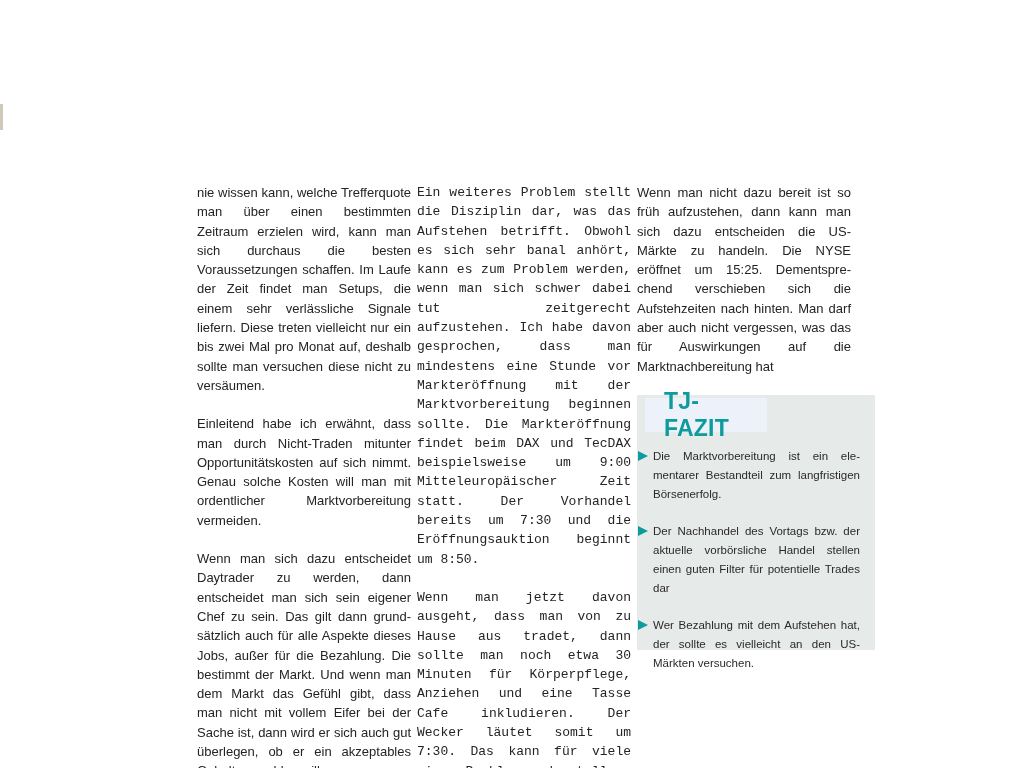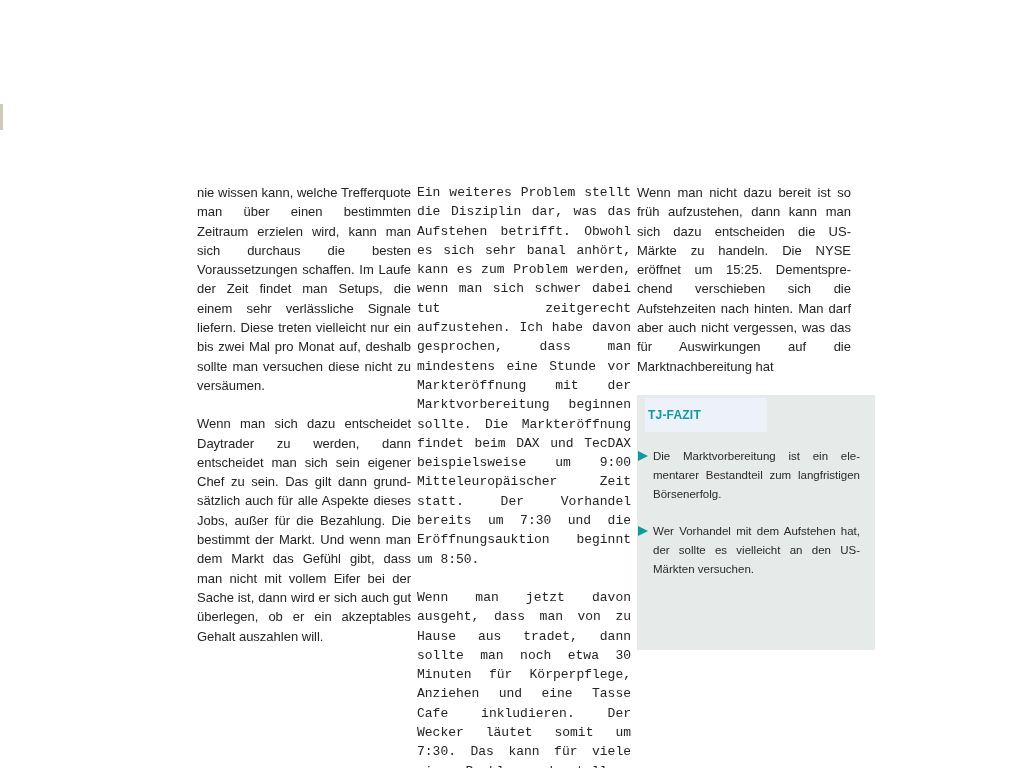--- a/index.html
+++ b/index.html
@@ -54,23 +54,23 @@
     position: absolute;
     left: 8px;
     top: 3px;
     width: 122px;
     height: 34px;
     background: #edf1f9;
     display: flex;
     align-items: center;
   }
   .fazit-title {
-    margin: 0;
+    margin: 16px;
     padding-left: 3px;
-    font-size: 12px;
+    font-size: 23px;
     font-weight: bold;
     color: #0d9b9d;
     letter-spacing: 0.2px;
   }
   .fazit-list {
     position: absolute;
     left: 1px;
     top: 52px;
     width: 222px;
     margin: 0;
@@ -104,20 +104,21 @@
 </style>
 </head>
 <body>
 
 <div class="page">
 
   <div class="edge-tab"></div>
 
   <div class="col col-1">
     <p>nie wissen kann, welche Trefferquote man über einen bestimmten Zeitraum erzielen wird, kann man sich durchaus die besten Voraussetzungen schaffen. Im Laufe der Zeit findet man Setups, die einem sehr verlässliche Signale liefern. Diese treten vielleicht nur ein bis zwei Mal pro Monat auf, deshalb sollte man versuchen diese nicht zu versäumen.</p>
+    <p>Einleitend habe ich erwähnt, dass man durch Nicht-Traden mitunter Opportuni­tätskosten auf sich nimmt. Genau solche Kosten will man mit ordentlicher Marktvor­bereitung vermeiden.</p>
     <p>Wenn man sich dazu entscheidet Daytrader zu werden, dann entscheidet man sich sein eigener Chef zu sein. Das gilt dann grund­sätzlich auch für alle Aspekte dieses Jobs, außer für die Bezahlung. Die bestimmt der Markt. Und wenn man dem Markt das Ge­fühl gibt, dass man nicht mit vollem Eifer bei der Sache ist, dann wird er sich auch gut überlegen, ob er ein akzeptables Gehalt auszahlen will.</p>
   </div>
 
   <div class="col col-2">
     <p>Ein weiteres Problem stellt die Disziplin dar, was das Aufstehen betrifft. Obwohl es sich sehr banal anhört, kann es zum Problem werden, wenn man sich schwer dabei tut zeitgerecht aufzustehen. Ich habe davon gesprochen, dass man mindestens eine Stunde vor Markteröffnung mit der Markt­vorbereitung beginnen sollte. Die Markter­öffnung findet beim DAX und TecDAX bei­spielsweise um 9:00 Mitteleuropäischer Zeit statt. Der Vorhandel bereits um 7:30 und die Eröffnungsauktion beginnt um 8:50.</p>
     <p>Wenn man jetzt davon ausgeht, dass man von zu Hause aus tradet, dann sollte man noch etwa 30 Minuten für Körperpflege, Anziehen und eine Tasse Cafe inkludieren. Der Wecker läutet somit um 7:30. Das kann für viele ein Problem darstellen. Vielleicht nicht für einen bestimmten Handelstag, aber wenn es darum geht an die 250-mal pro Jahr um 7:30 aufzustehen. Wenn man bedenkt, dass man vielleicht an der Lon­doner Börse handeln will, dann muss man bereits um 6:30 das warme Bett verlassen.</p>
   </div>
 
   <div class="col col-3">
     <p>Wenn man nicht dazu bereit ist so früh aufzustehen, dann kann man sich dazu entscheiden die US-Märkte zu handeln. Die NYSE eröffnet um 15:25. Dementspre­chend verschieben sich die Aufstehzeiten nach hinten. Man darf aber auch nicht ver­gessen, was das für Auswirkungen auf die Marktnachbereitung hat</p>
@@ -127,18 +128,22 @@
     <div class="fazit-title-band">
       <h2 class="fazit-title">TJ-FAZIT</h2>
     </div>
     <ul class="fazit-list">
       <li>
         <span class="bullet-triangle"></span>
         <span class="bullet-text">Die Marktvorbereitung ist ein ele­mentarer Bestandteil zum langfri­stigen Börsenerfolg.</span>
       </li>
       <li>
         <span class="bullet-triangle"></span>
-        <span class="bullet-text">Wer Vorhandel mit dem Aufstehen hat, der sollte es vielleicht an den US-Märkten versuchen.</span>
+        <span class="bullet-text">Der Nachhandel des Vortags bzw. der aktuelle vorbörsliche Handel stellen einen guten Filter für po­tentielle Trades dar</span>
+      </li>
+      <li>
+        <span class="bullet-triangle"></span>
+        <span class="bullet-text">Wer Bezahlung mit dem Aufstehen hat, der sollte es vielleicht an den US-Märkten versuchen.</span>
       </li>
     </ul>
   </aside>
 
 </div>
 
 </body></html>

